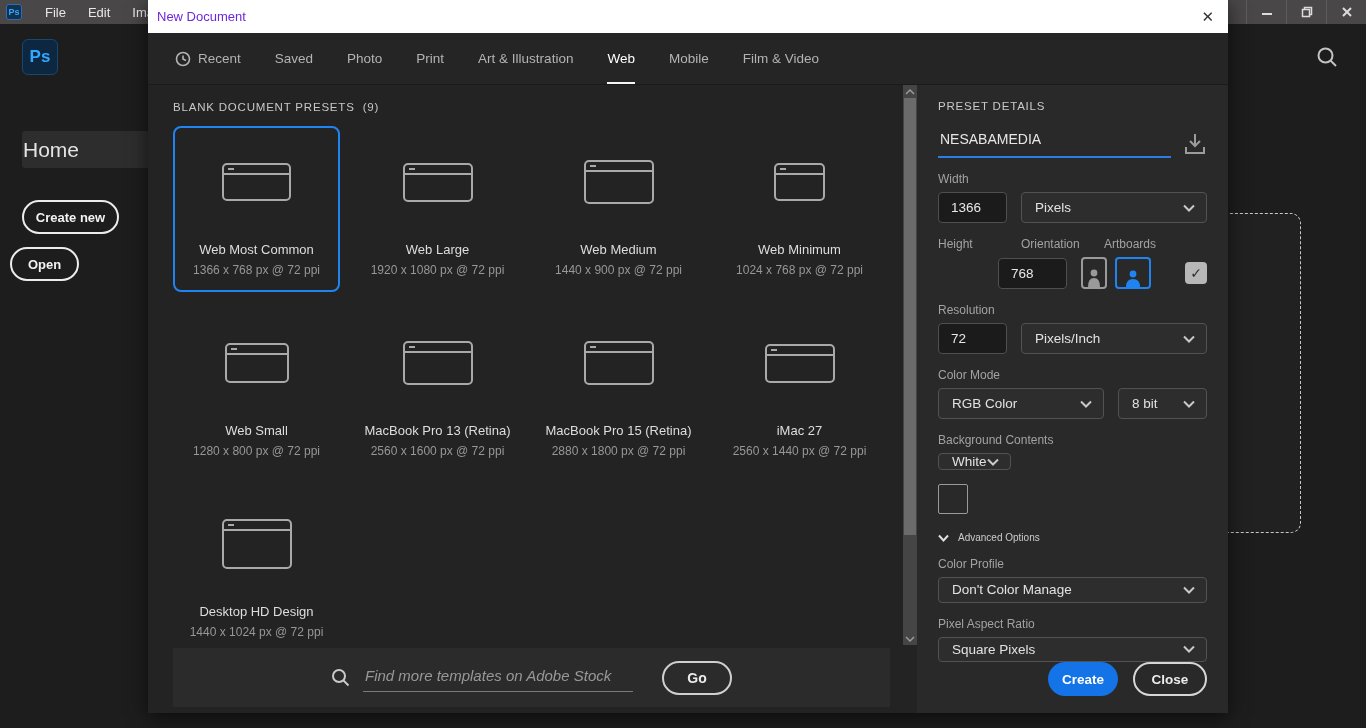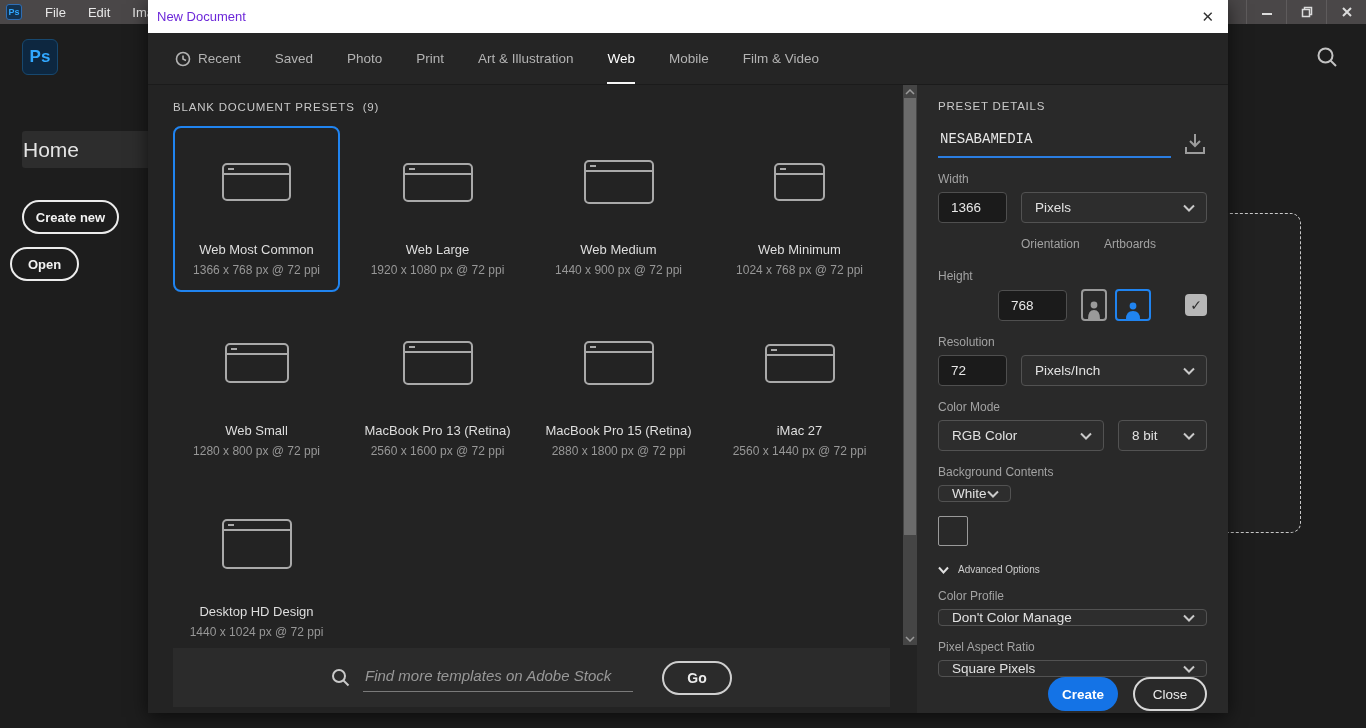--- a/index.html
+++ b/index.html
@@ -85,51 +85,51 @@
   .go-btn { width:70px; height:34px; border:2px solid #cfcfcf; border-radius:17px; background:transparent;
             color:#ececec; font-size:14px; font-weight:bold; display:flex; align-items:center;
             justify-content:center; margin-left:16px; }
 
   
   .details-panel { flex:1; background:#292929; display:flex; flex-direction:column; padding:15px 21px 0 21px; }
   .details-header { color:#c9c9c9; font-size:11.5px; letter-spacing:0.8px; }
   .name-row { display:flex; align-items:center; gap:12px; margin-top:17px; }
   .name-input { flex:1; background:transparent; border:none; border-bottom:2px solid #2a7de1;
                 color:#e6e6e6; font-size:14px; padding:2px 2px 9px 2px; outline:none;
-                font-family:Liberation Mono, monospace; }
+                font-family:Liberation Sans, sans-serif; }
   .fld-label { color:#a2a2a2; font-size:12px; margin-top:14px; margin-bottom:6px; }
   .row { display:flex; gap:14px; }
   .num-input { width:69px; height:31px; background:#1b1b1b; border:1px solid #4f4f4f; border-radius:4px;
                color:#e8e8e8; font-size:13.5px; padding:0 12px; outline:none;
                font-family:"Liberation Sans","DejaVu Sans",sans-serif; }
   .dd { height:31px; background:#2d2d2d; border:1px solid #525252; border-radius:4px; display:flex;
         align-items:center; justify-content:space-between; padding:0 11px 0 13px; color:#e2e2e2;
         font-size:13.5px; }
   .dd.flex1 { flex:1; }
   .labels-3 { display:flex; margin-top:14px; margin-bottom:6px; }
   .labels-3 span { color:#a2a2a2; font-size:12px; }
-  .l-h { width:83px;margin-top:32px; } .l-o { width:83px; }
+  .l-h { width:83px; } .l-o { width:83px; }
   .orient-row { display:flex; align-items:center; gap:8px; }
   .orient-btn { height:32px; border:2px solid #9a9a9a; border-radius:4px; display:flex;
                 align-items:flex-end; justify-content:center; overflow:hidden; }
   .orient-portrait { width:26px; }
   .orient-landscape { width:36px; border-color:var(--sel); }
   .checkbox { width:22px; height:22px; background:#b7b7b7; border-radius:4px; margin-left:26px;
               display:flex; align-items:center; justify-content:center; color:#2e2e2e; font-size:14px;
               font-weight:bold; }
   .advanced-row { display:flex; align-items:center; gap:9px; margin-top:18px; color:#cccccc;
                   font-size:10px; }
   .swatch { width:30px; height:30px; border:1px solid #9a9a9a; border-radius:2px; }
   .action-row { margin-top:auto; display:flex; justify-content:flex-end; align-items:center; gap:15px;
                 padding-bottom:17px; }
   .create-btn { width:70px; height:34px; background:var(--accent); border:none; border-radius:17px;
                 color:#ffffff; font-size:13.5px; font-weight:bold; display:flex; align-items:center;
                 justify-content:center; }
   .close-btn { width:74px; height:34px; background:transparent; border:2px solid #d6d6d6;
-               border-radius:17px; color:#ececec; font-size:13.5px; font-weight:normal; display:flex;
+               border-radius:17px; color:#ececec; font-size:13.5px; font-weight:bold; display:flex;
                align-items:center; justify-content:center; }
 </style>
 </head>
 <body>
 
 <div class="menubar">
   <div class="ps-mini">Ps</div>
   <div class="menu-items">
       <div class="menu-item">File</div>
       <div class="menu-item">Edit</div>

